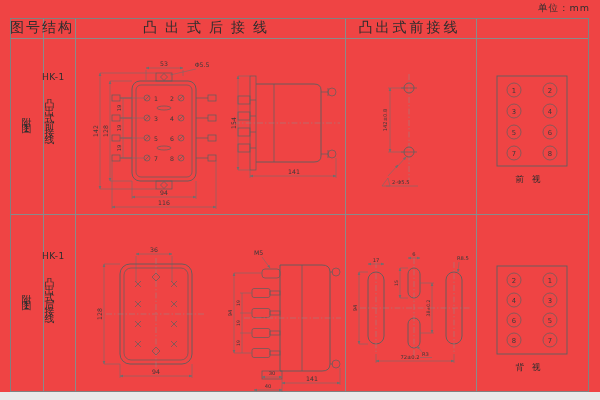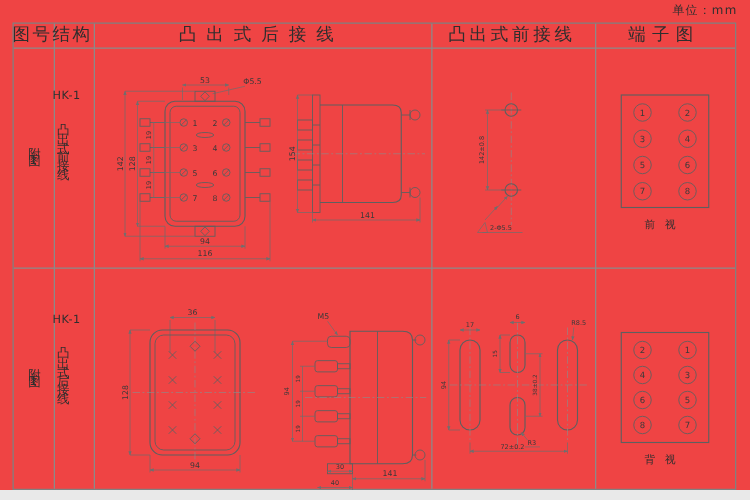--- a/index.html
+++ b/index.html
@@ -50,21 +50,20 @@
     <div class="vl" style="left:334px"></div>
     <div class="vl" style="left:465px"></div>
     <div class="hl" style="top:19px"></div>
     <div class="hl" style="top:195px"></div>
   </div>
 
   <div class="th ls2" style="left:10px;width:32px">图号</div>
   <div class="th ls2" style="left:42px;width:32px">结构</div>
   <div class="th ls8" style="left:74px;width:270px">凸出式后接线</div>
   <div class="th ls3" style="left:344px;width:131px">凸出式前接线</div>
-  <div class="th ls5" style="left:475px;width:112px">端子图</div>
 
   <div class="figcell" style="top:37px;height:176px">
     <span class="vtext">附图1</span>
   </div>
   <div class="structcell" style="top:37px;height:176px;padding-top:35px">
     <span class="model">HK-1</span>
     <span class="vtext">凸出式前接线</span>
   </div>
 
   <div class="figcell" style="top:213px;height:177px">

